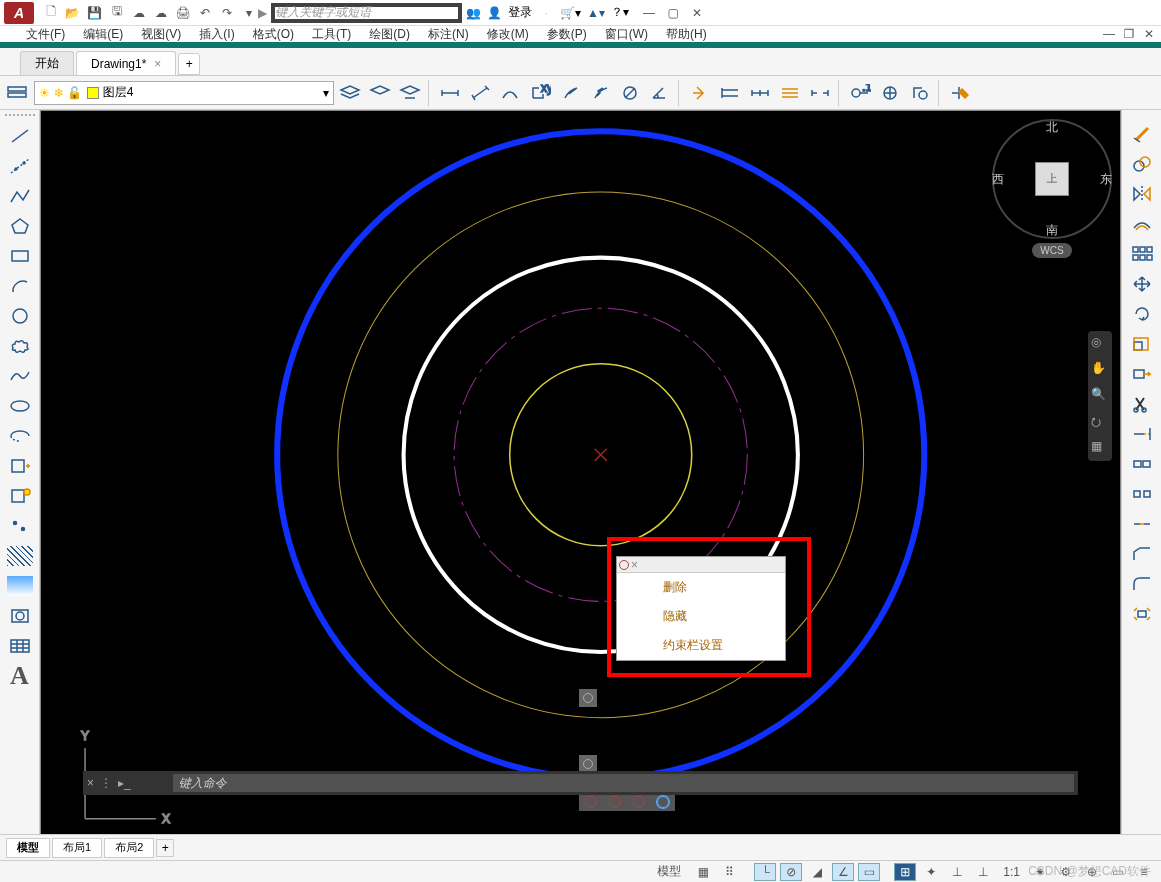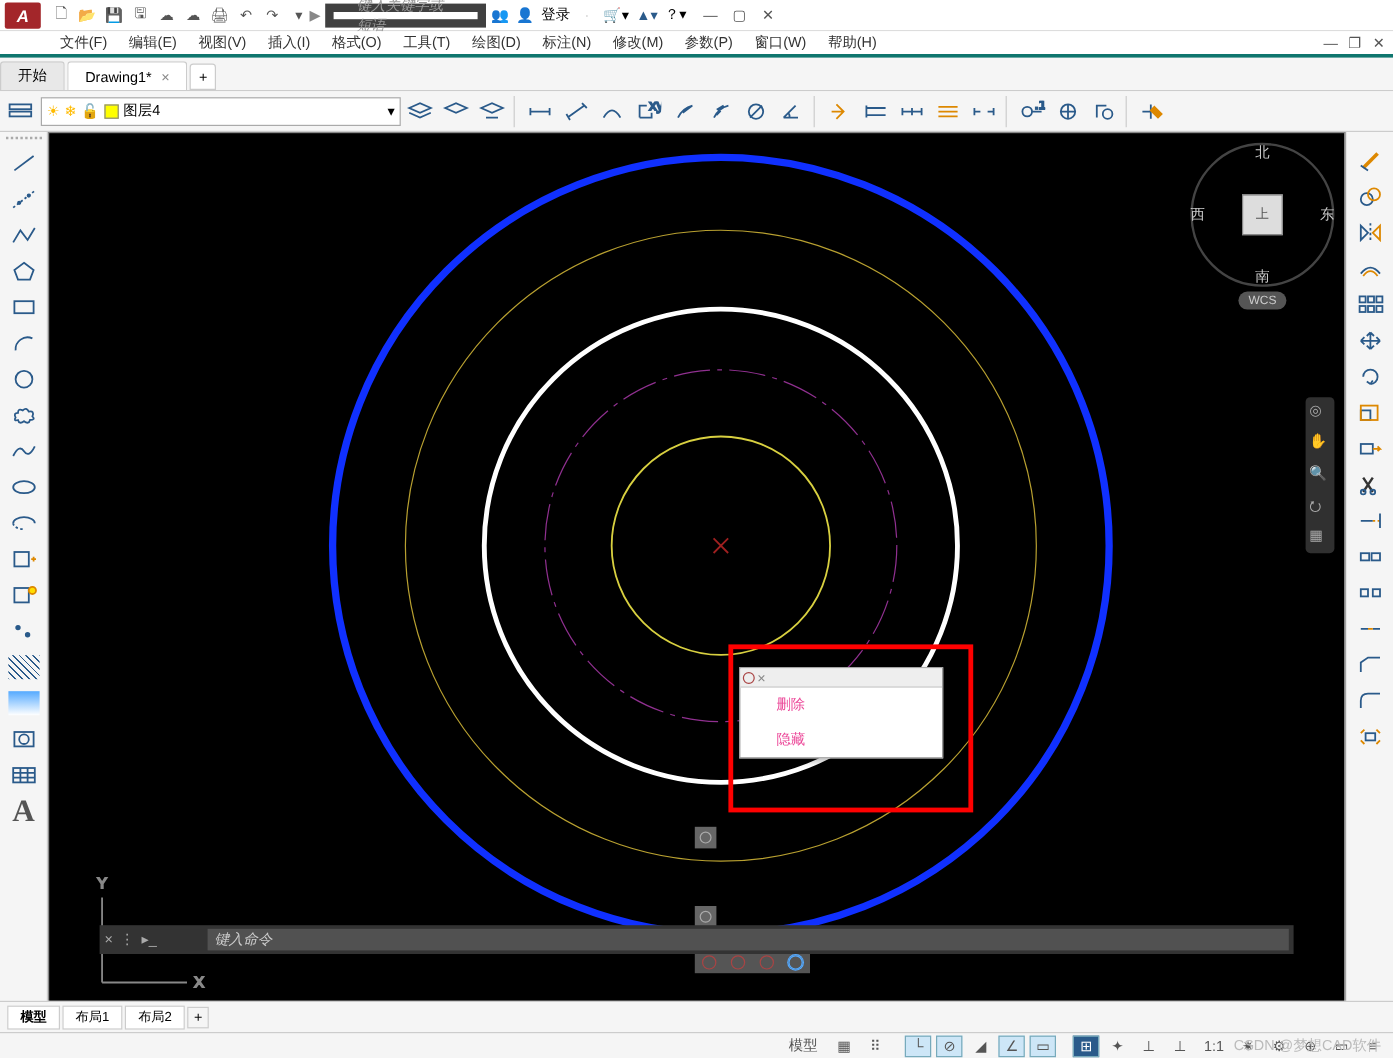--- a/index.html
+++ b/index.html
@@ -2,28 +2,28 @@
 <html><head>
 <meta charset="utf-8">
 <style>
 *{box-sizing:border-box;margin:0;padding:0;font-family:"Microsoft YaHei",Arial,sans-serif;font-size:12px;}
 body{background:#f0f0f0;width:1161px;height:882px;overflow:hidden;position:relative;}
 .titlebar{height:26px;background:#fff;display:flex;align-items:center;padding:0 4px;border-bottom:1px solid #ddd;}
 .logo{width:30px;height:22px;background:#a3262a;color:#fff;font-weight:bold;font-size:14px;display:flex;align-items:center;justify-content:center;border-radius:2px;font-style:italic;}
 .qat{display:flex;gap:4px;margin-left:8px;}
 .qat-btn{width:18px;height:18px;display:flex;align-items:center;justify-content:center;color:#555;cursor:pointer;}
 .title-center{flex:1;text-align:center;color:#333;}
-.search-box{width:134px;height:20px;border:7px solid #404040;padding:0 19px;color:#999;font-style:italic;display:flex;align-items:center;margin:0 4px;}
+.search-box{width:191px;height:20px;border:4px solid #404040;padding:0 0;color:#999;font-style:italic;display:flex;align-items:center;margin:0 4px;}
 .title-right{display:flex;gap:6px;align-items:center;margin-right:4px;}
 .win-controls{display:flex;gap:8px;margin-left:8px;}
 .win-btn{width:16px;height:16px;display:flex;align-items:center;justify-content:center;cursor:pointer;color:#555;}
-.menubar{height:22px;background:#fff;display:flex;padding-left:50px;align-items:center;gap:18px;border-bottom:3px solid #0f766e;position:relative;}
+.menubar{height:22px;background:#fff;display:flex;padding-left:26px;align-items:center;gap:18px;border-bottom:6px solid #0f766e;position:relative;}
 .menubar span{color:#333;cursor:pointer;}
 .doc-controls{position:absolute;right:4px;display:flex;gap:4px;}
-.tabbar{height:28px;background:#f5f5f5;display:flex;align-items:flex-end;border-bottom:1px solid #ccc;}
+.tabbar{height:28px;background:#f5f5f5;display:flex;align-items:flex-end;padding-left:20px;border-bottom:1px solid #ccc;}
 .tab{height:24px;padding:0 14px;display:flex;align-items:center;gap:8px;border:1px solid #ccc;border-bottom:none;background:#fff;margin-right:2px;border-radius:3px 3px 0 0;cursor:pointer;}
 .tab.inactive{background:#e8e8e8;}
 .tab-close{color:#888;}
 .tab-add{width:22px;height:22px;display:flex;align-items:center;justify-content:center;border:1px solid #ccc;background:#fff;border-radius:3px 3px 0 0;}
 .toolbar-row{height:34px;background:#f5f5f5;display:flex;align-items:center;padding:0 4px;gap:2px;border-bottom:1px solid #ccc;}
 .layer-combo{flex:0 0 300px;height:24px;border:1px solid #aaa;background:#fff;display:flex;align-items:center;padding:0 4px;gap:4px;}
 .layer-swatch{width:12px;height:12px;background:#ff0;border:1px solid #888;}
 .layer-combo-arrow{margin-left:auto;}
 .tb-icon{width:28px;height:28px;display:flex;align-items:center;justify-content:center;cursor:pointer;color:#2a5a8a;background:#f5f5f5;}
 .tb-icon svg{stroke:#2a5a8a;fill:none;stroke-width:1.5;}
@@ -44,21 +44,21 @@
 .vc-n{position:absolute;top:-2px;left:50%;transform:translateX(-50%);}
 .vc-s{position:absolute;bottom:-2px;left:50%;transform:translateX(-50%);}
 .vc-e{position:absolute;right:-2px;top:50%;transform:translateY(-50%);}
 .vc-w{position:absolute;left:-2px;top:50%;transform:translateY(-50%);}
 .wcs-badge{margin-top:4px;background:#555;color:#ccc;padding:2px 8px;border-radius:8px;font-size:10px;}
 .navbar-vert{position:absolute;right:8px;top:220px;width:24px;background:rgba(80,80,80,.6);border-radius:4px;padding:4px 0;display:flex;flex-direction:column;align-items:center;gap:8px;}
 .nb-icon{width:18px;height:18px;color:#aaa;}
 .context-highlight{position:absolute;left:566px;top:426px;width:204px;height:140px;border:4px solid red;z-index:5;}
 .context-menu{position:absolute;left:575px;top:445px;width:170px;background:#fff;border:1px solid #999;box-shadow:2px 2px 6px rgba(0,0,0,.3);z-index:6;}
 .cm-head{height:16px;background:#eee;border-bottom:1px solid #ccc;display:flex;align-items:center;padding:0 2px;gap:2px;}
-.cm-item{padding:6px 12px 6px 30px;cursor:pointer;color:#ec4899;}
+.cm-item{padding:6px 12px 6px 46px;cursor:pointer;color:#a16207;}
 .cmdline{position:absolute;left:42px;bottom:44px;right:42px;height:24px;background:#333;display:flex;align-items:center;padding:0 4px;gap:6px;}
 .cmd-icon{color:#aaa;}
 .cmd-input{flex:1;background:rgba(255,255,255,.15);height:18px;color:#ccc;font-style:italic;padding:0 6px;display:flex;align-items:center;margin-left:36px;}
 .bottombar{position:absolute;left:0;right:0;bottom:22px;height:26px;background:#f5f5f5;border-top:1px solid #ccc;display:flex;align-items:center;padding:0 6px;}
 .layout-tab{height:20px;padding:0 10px;border:1px solid #ccc;background:#fff;display:flex;align-items:center;margin-right:2px;font-size:11px;cursor:pointer;}
 .layout-tab.active{background:#fff;font-weight:bold;}
 .layout-add{width:18px;height:18px;border:1px solid #ccc;display:flex;align-items:center;justify-content:center;}
 .statusbar{position:absolute;left:0;right:0;bottom:0;height:22px;background:#f5f5f5;border-top:1px solid #ccc;display:flex;align-items:center;justify-content:flex-end;padding:0 6px;gap:4px;}
 .sb-btn{width:22px;height:18px;display:flex;align-items:center;justify-content:center;border:1px solid transparent;color:#555;cursor:pointer;}
 .sb-btn.active{background:#cde6f7;border-color:#7ab;}
@@ -392,20 +392,21 @@
         <div class="cb-circle sel"></div>
     </div>
     <div class="context-highlight"></div>
     <div class="context-menu">
       <div class="cm-head">
           <span style="width:10px;height:10px;border:1px solid #a44;border-radius:50%"></span>
           <span style="color:#888">×</span>
         </div>
       <div class="cm-item">删除</div>
       <div class="cm-item">隐藏</div>
+      <div class="cm-item">约束栏设置</div>
     </div>
 
     
     <div class="viewcube">
       <div class="vc-circle">
         <div class="vc-top">上</div>
         <span class="vc-n">北</span>
         <span class="vc-s">南</span>
         <span class="vc-e">东</span>
         <span class="vc-w">西</span>

